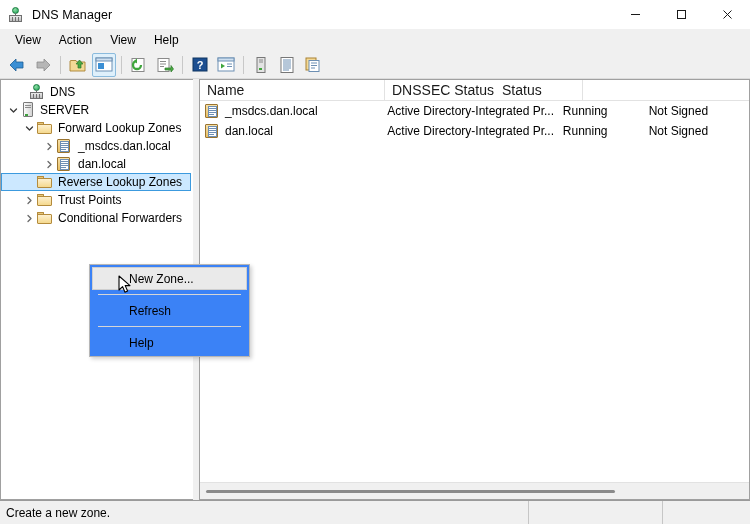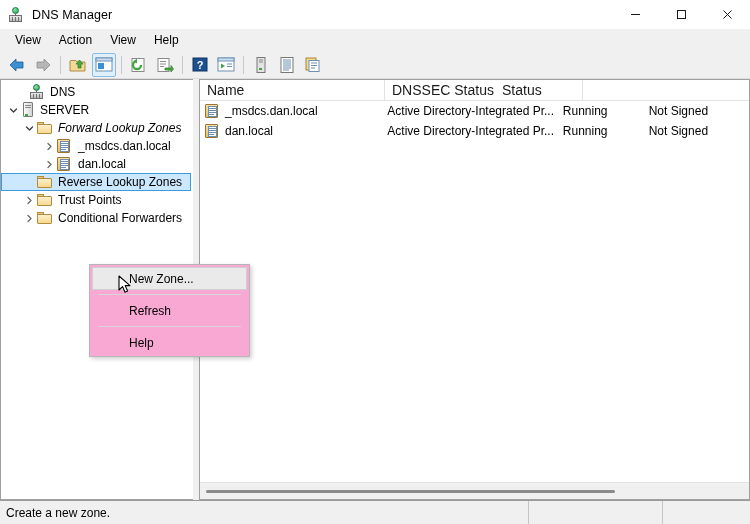--- a/index.html
+++ b/index.html
@@ -276,21 +276,21 @@
     height: 3px;
     background: #8a8a8a;
     border-radius: 2px;
   }
 
   
   .ctxmenu {
     position: absolute;
     left: 89px; top: 185px;
     width: 161px;
-    background: #f9a8d4;
+    background: #3b82f6;
     border: 1px solid #b6b6b6;
     box-shadow: 2px 2px 4px rgba(0,0,0,0.18);
     padding: 2px 0;
     z-index: 50;
     font-size: 12px;
   }
   .ctxitem {
     height: 23px;
     display: flex;
     align-items: center;
@@ -498,21 +498,21 @@
             <div class="ico-server">
               <div class="case"></div>
               <div class="slot" style="top:3px;"></div>
               <div class="slot" style="top:5px;"></div>
               <div class="led"></div>
             </div>
           </div>
           <div class="tlabel">SERVER</div>
         </div>
 
-        <div class="trow" style="padding-left:20px;font-style:italic;">
+        <div class="trow" style="padding-left:20px;">
           <div class="chev">
             <svg width="9" height="9" viewBox="0 0 9 9">
                 <path d="M1.5 3 L4.5 6 L7.5 3" fill="none" stroke="#3a3a3a" stroke-width="1.3" stroke-linecap="round" stroke-linejoin="round"></path>
               </svg>
           </div>
           <div class="ticon">
             <div class="ico-folder">
                 <div class="tab"></div>
                 <div class="bodyf"></div>
               </div>

